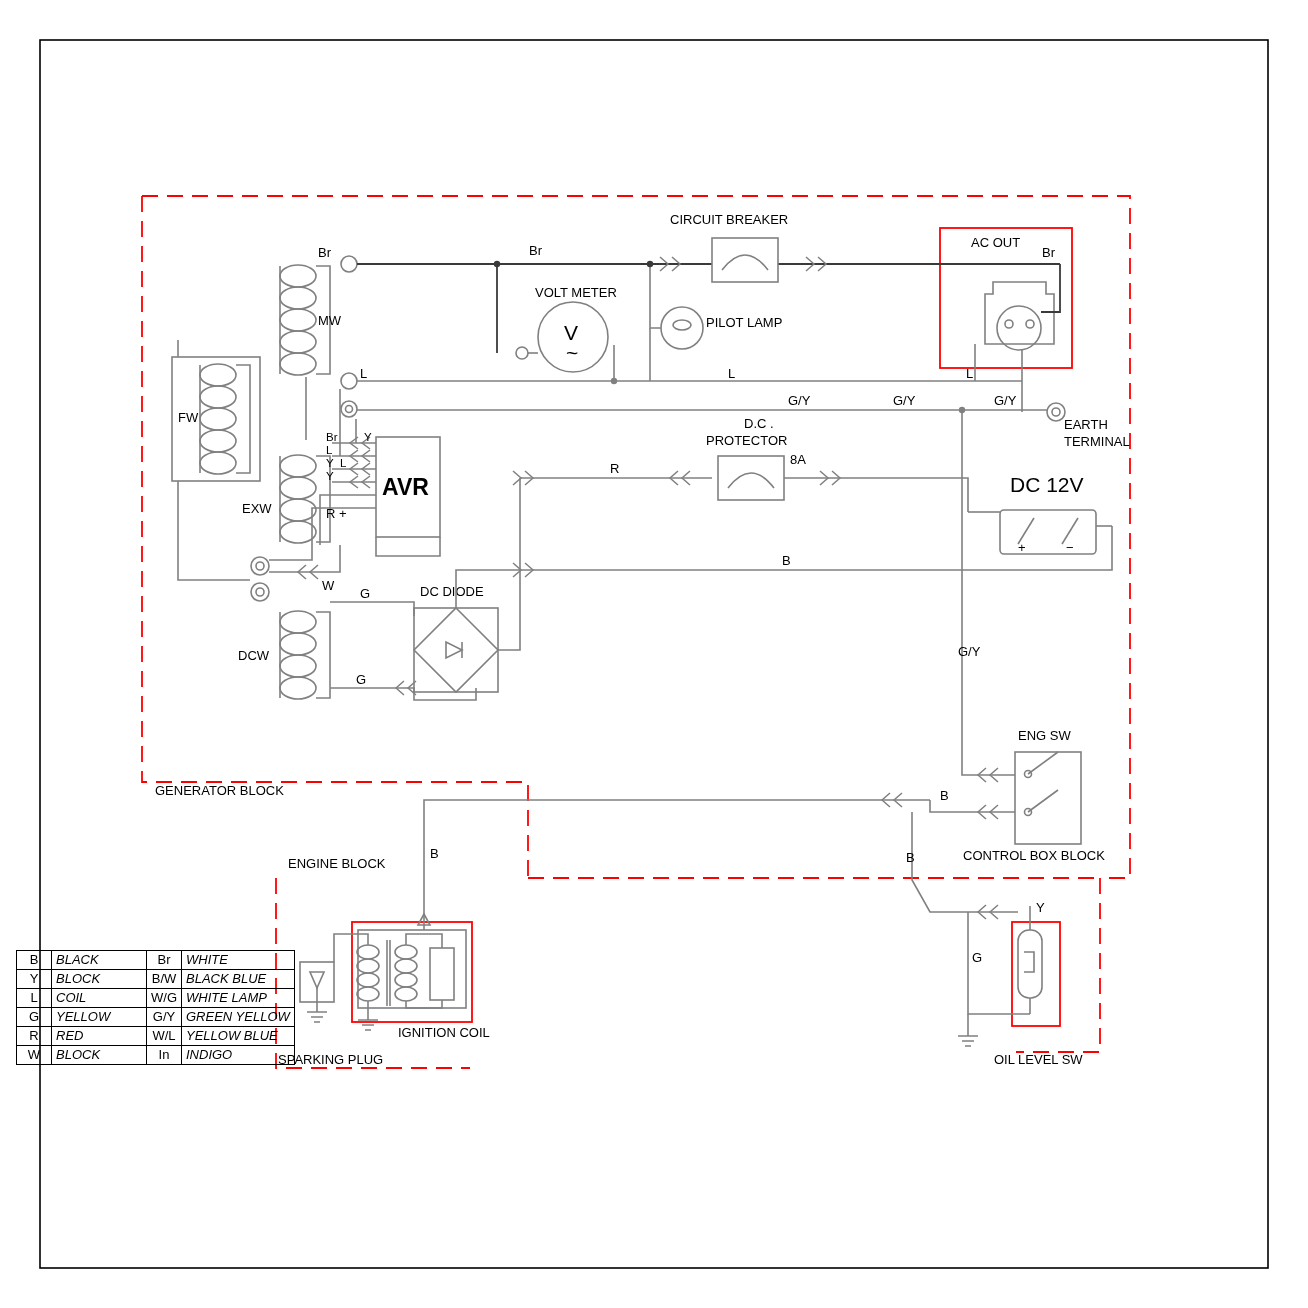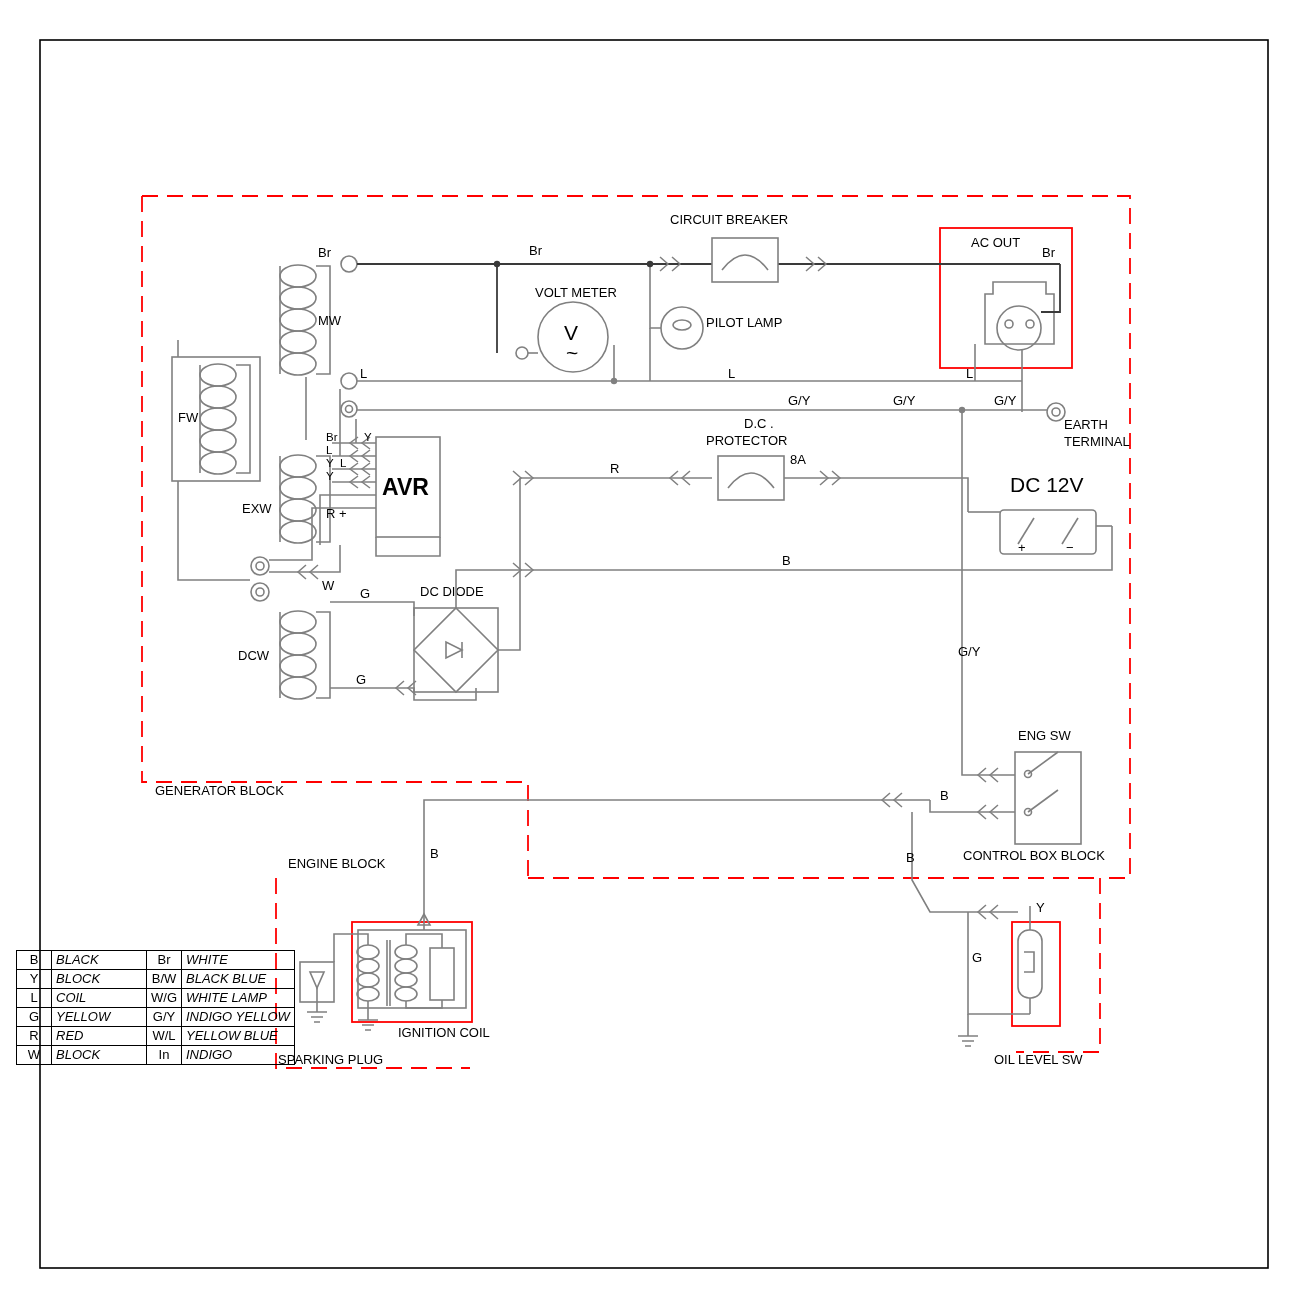--- a/index.html
+++ b/index.html
@@ -446,21 +446,21 @@
       <tr>
         <td class="code">L</td>
         <td class="name">COIL</td>
         <td class="code">W/G</td>
         <td class="name">WHITE LAMP</td>
       </tr>
       <tr>
         <td class="code">G</td>
         <td class="name">YELLOW</td>
         <td class="code">G/Y</td>
-        <td class="name">INDIGO YELLOW</td>
+        <td class="name">GREEN YELLOW</td>
       </tr>
       <tr>
         <td class="code">R</td>
         <td class="name">RED</td>
         <td class="code">W/L</td>
         <td class="name">YELLOW BLUE</td>
       </tr>
       <tr>
         <td class="code">W</td>
         <td class="name">BLOCK</td>

